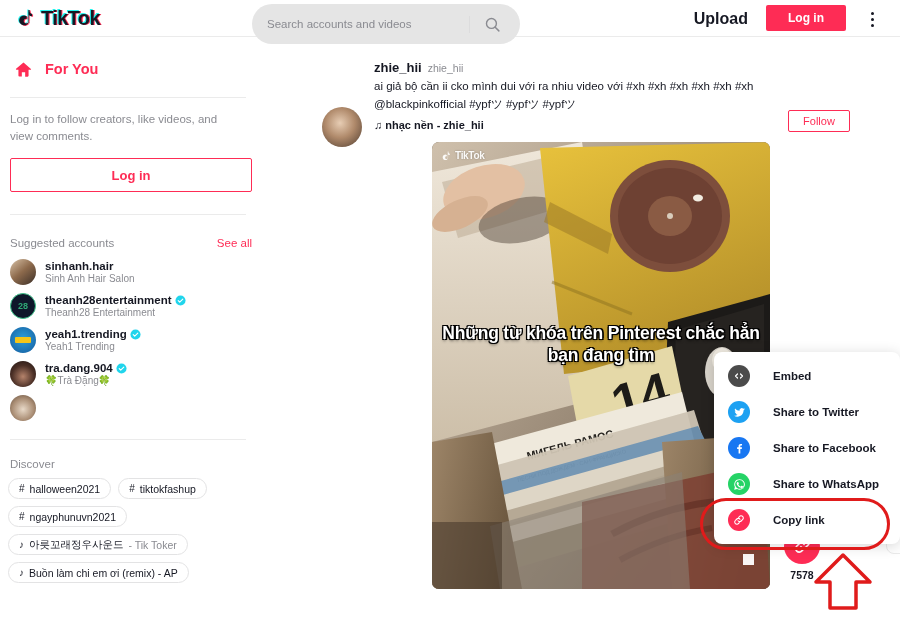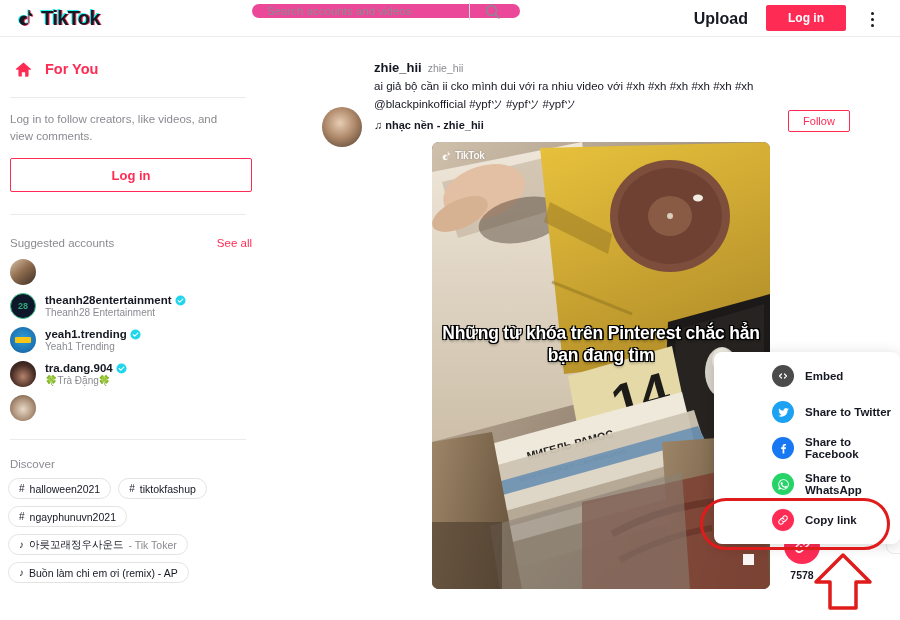--- a/index.html
+++ b/index.html
@@ -25,21 +25,21 @@
     content: "TikTok"; position: absolute; left: -1.1px; top: -0.6px;
     color: #25f4ee; z-index: -1;
   }
   .logo-text::after {
     content: "TikTok"; position: absolute; left: 1.1px; top: 0.6px;
     color: #fe2c55; z-index: -2;
   }
 
   .search-box {
     position: absolute; left: 252px; top: 4px;
-    width: 268px; height: 14px; background: #ec4899;
+    width: 268px; height: 40px; background: #e5e5e5;
     border-radius: 46px; display: flex; align-items: center;
   }
   .search-input {
     border: none; background: transparent; outline: none;
     font-size: 11.5px; color: #161823; margin-left: 15px;
     width: 200px; font-family: "Liberation Sans", sans-serif;
   }
   .search-input::placeholder { color: #8a8b91; }
   .search-divider { width: 1px; height: 17px; background: #dcdcdd; margin-left: 2px; }
   .search-btn {
@@ -181,23 +181,23 @@
   .action-count { font-size: 10.5px; font-weight: bold; margin-top: 5px; color: #161823; }
 
   
   .share-menu {
     position: absolute; left: 714px; top: 352px;
     width: 186px; background: #fff; border-radius: 8px;
     box-shadow: 0 2px 14px rgba(0,0,0,.16); padding: 6px 0; z-index: 40;
     overflow: hidden;
   }
   .share-item {
-    display: flex; align-items: center; gap: 11px;
+    display: flex; align-items: center; gap: 23px;
     height: 36px; padding: 0 7px 0 14px; cursor: pointer;
-    font-size: 11.5px; font-weight: bold; color: #161823; margin-left: 44px;
+    font-size: 11.5px; font-weight: bold; color: #161823;
   }
   .share-ico { width: 22px; height: 22px; border-radius: 50%; flex-shrink: 0;
     display: flex; align-items: center; justify-content: center; }
 
   
   .side-card {
     position: absolute; left: 886px; top: 366px; width: 60px; height: 188px;
     background: #fff; border: 1px solid #ebebeb; border-radius: 8px; z-index: 35;
   }
 
@@ -268,20 +268,26 @@
     <div class="divider" style="margin-top:22px"></div>
 
     <div class="section-head">
       <span class="section-title">Suggested accounts</span>
       <span class="see-all">See all</span>
     </div>
 
     <div>
       <div class="acct">
         <span class="avatar" style="background:linear-gradient(140deg,#d9c3a8 0%,#8d6a4c 48%,#3a2e27 100%)"></span>
+        <span class="acct-names">
+          <span class="acct-user">
+            <span>sinhanh.hair</span>
+          </span>
+          <span class="acct-real">Sinh Anh Hair Salon</span>
+        </span>
       </div>
 
       <div class="acct">
         <span class="avatar" style="background:#0f172a;border:1.5px solid #3fc48c;display:flex;align-items:center;justify-content:center;font-size:9px;font-weight:bold;color:#2fa776">28</span>
         <span class="acct-names">
           <span class="acct-user">
             <span>theanh28entertainment</span>
             <svg class="verified" viewBox="0 0 24 24">
               <circle cx="12" cy="12" r="11" fill="#20d5ec"></circle>
               <path d="M7 12.3l3.3 3.3L17 8.9" fill="none" stroke="#fff" stroke-width="2.4" stroke-linecap="round" stroke-linejoin="round"></path>

